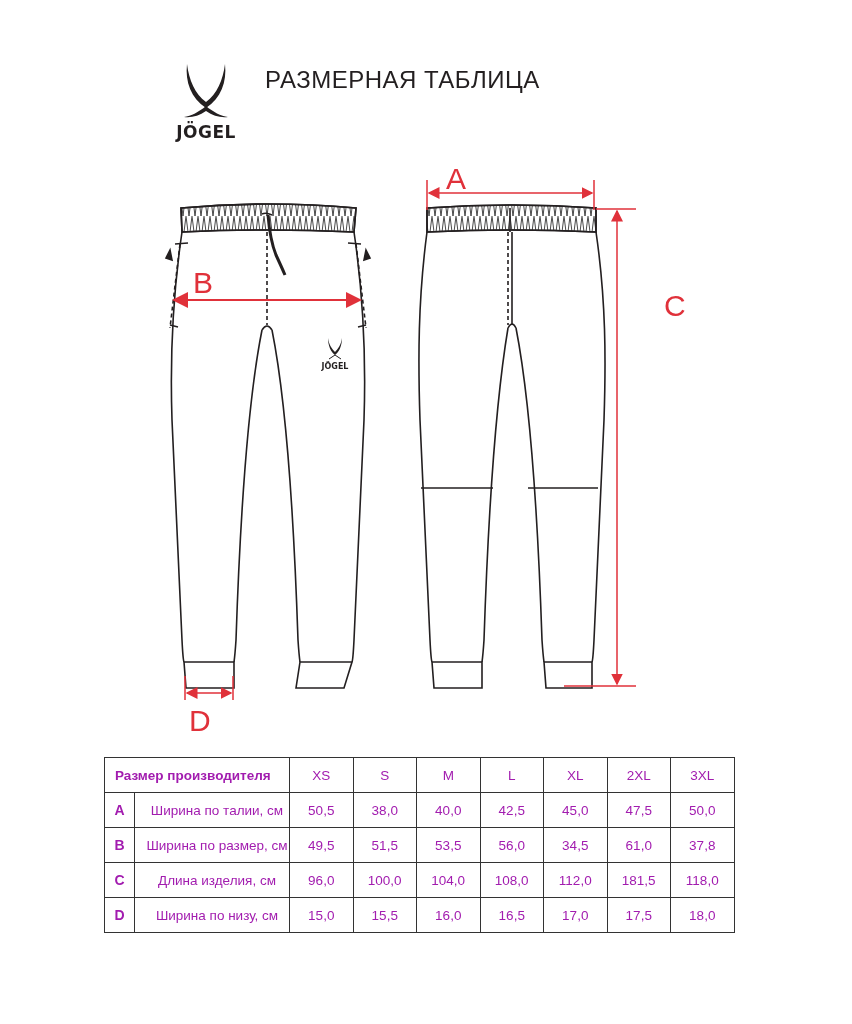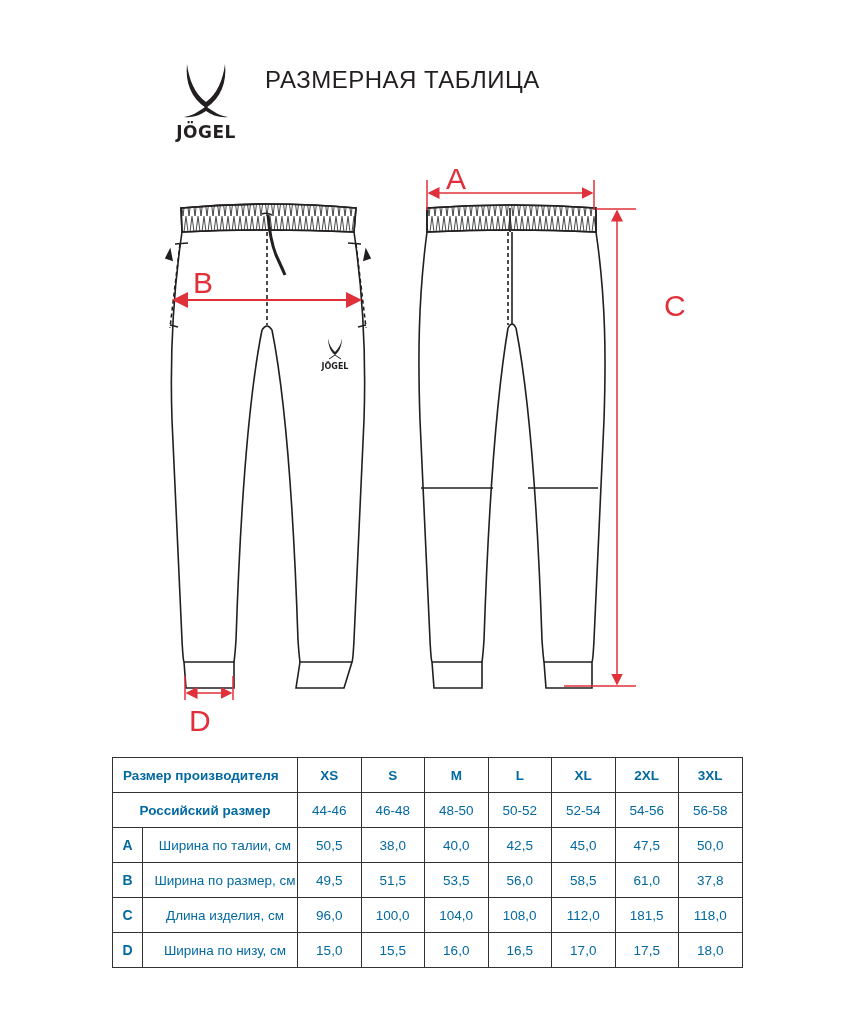--- a/index.html
+++ b/index.html
@@ -9,28 +9,28 @@
   .logo { position: absolute; left: 163px; top: 62px; width: 86px; height: 80px; }
   .logo svg { position: absolute; left: 18px; top: 0; }
   .logo-text { position: absolute; left: 0; top: 60px; width: 86px; text-align: center;
                font-family: "DejaVu Sans", sans-serif; font-weight: bold; font-size: 17px; letter-spacing: 0.5px; }
   .page-title { position: absolute; left: 265px; top: 66px; font-family: "Liberation Sans", sans-serif;
                 font-size: 24px; font-weight: normal; letter-spacing: 0.5px; color: #231f20; }
 
   .diagram { position: absolute; left: 0; top: 0; width: 852px; height: 740px; }
   .dim-label { position: absolute; font-family: "Liberation Sans", sans-serif; font-size: 30px; color: #e0313a; line-height: 1; }
 
-  .size-table { position: absolute; left: 112px; top: 757px; border-collapse: collapse;
-                font-family: "Liberation Sans", sans-serif; font-size: 13.5px; color: #0369a1; }
+  .size-table { position: absolute; left: 104px; top: 757px; border-collapse: collapse;
+                font-family: "Liberation Sans", sans-serif; font-size: 13.5px; color: #a21caf; }
   .size-table td { border: 1.5px solid #333; height: 35px; text-align: center; vertical-align: middle; padding: 0; }
   .size-table .row-letter { width: 30px; font-weight: bold; font-size: 14px; }
   .size-table .row-label { width: 155px; text-align: center; padding-left: 10px; }
   .size-table .header-label { font-weight: bold; text-align: left; padding-left: 10px; }
   .size-table .ru-label { font-weight: bold; }
-  .size-table .val { width: 63.5px; font-weight: bold; }
+  .size-table .val { width: 63.5px; }
 </style>
 </head>
 <body>
 
 <div class="logo">
   <svg width="50" height="58" viewBox="0 0 50 58">
     <path d="M6 2 C4 20 10 36 25 46 C40 36 46 20 44 2 C42 18 36 32 25 40 C14 32 8 18 6 2 Z" fill="#231f20"></path>
     <path d="M25 44 C18 50 10 54 3 55 C10 56 18 54 25 49 C32 54 40 56 47 55 C40 54 32 50 25 44 Z" fill="#231f20"></path>
   </svg>
   <div class="logo-text">JÖGEL</div>
@@ -121,48 +121,38 @@
     <td colspan="2" class="header-label">Размер производителя</td>
     <td class="val">XS</td>
     <td class="val">S</td>
     <td class="val">M</td>
     <td class="val">L</td>
     <td class="val">XL</td>
     <td class="val">2XL</td>
     <td class="val">3XL</td>
   </tr>
   <tr>
-    <td colspan="2" class="ru-label">Российский размер</td>
-    <td>44-46</td>
-    <td>46-48</td>
-    <td>48-50</td>
-    <td>50-52</td>
-    <td>52-54</td>
-    <td>54-56</td>
-    <td>56-58</td>
-  </tr>
-  <tr>
     <td class="row-letter">A</td>
     <td class="row-label">Ширина по талии, см</td>
     <td>50,5</td>
     <td>38,0</td>
     <td>40,0</td>
     <td>42,5</td>
     <td>45,0</td>
     <td>47,5</td>
     <td>50,0</td>
   </tr>
   <tr>
     <td class="row-letter">B</td>
     <td class="row-label">Ширина по размер, см</td>
     <td>49,5</td>
     <td>51,5</td>
     <td>53,5</td>
     <td>56,0</td>
-    <td>58,5</td>
+    <td>34,5</td>
     <td>61,0</td>
     <td>37,8</td>
   </tr>
   <tr>
     <td class="row-letter">C</td>
     <td class="row-label">Длина изделия, см</td>
     <td>96,0</td>
     <td>100,0</td>
     <td>104,0</td>
     <td>108,0</td>

